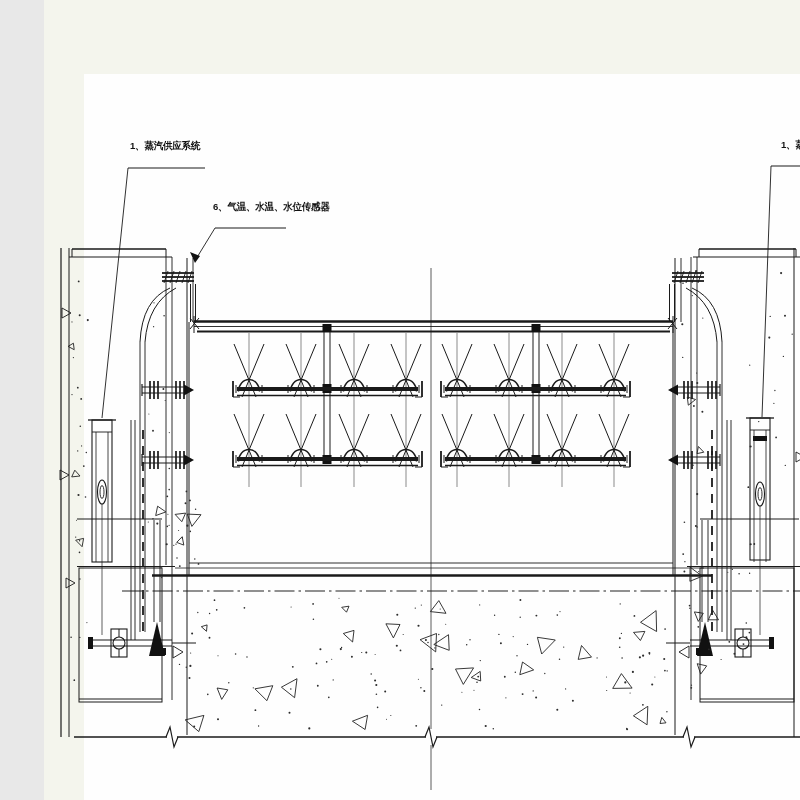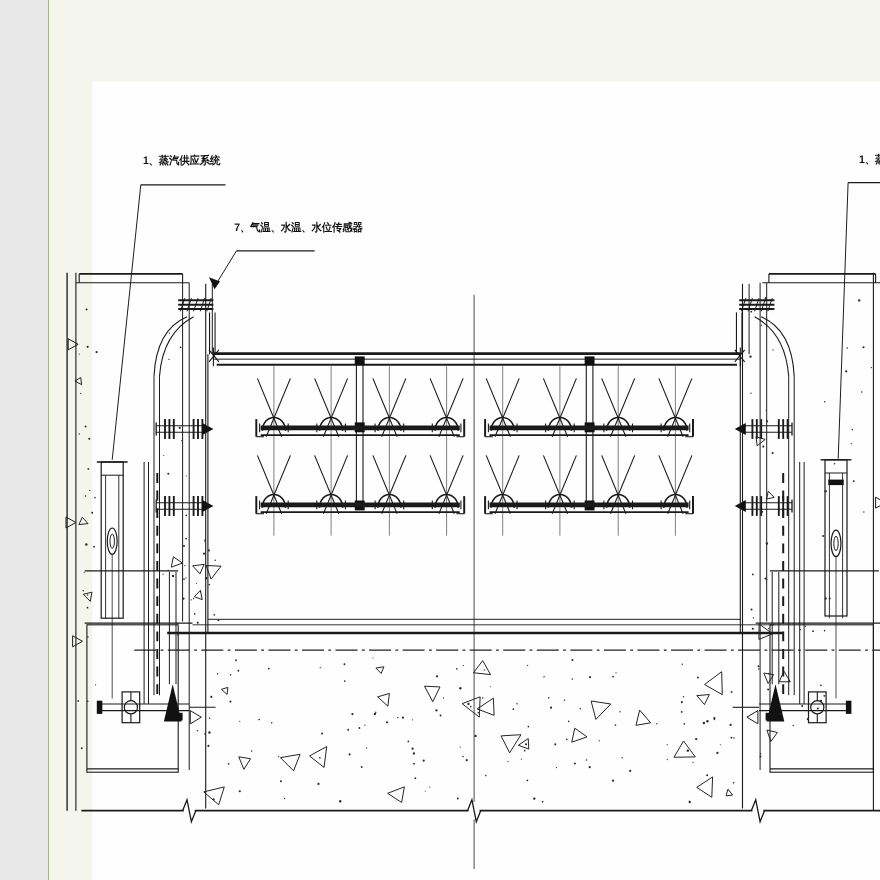--- a/index.html
+++ b/index.html
@@ -610,16 +610,16 @@
         <polygon points="18,308 27,313 18,318" fill="none" stroke="#1a1a1a" stroke-width="0.9"></polygon>
         <polygon points="16,470 25,475 16,480" fill="none" stroke="#1a1a1a" stroke-width="0.9"></polygon>
         <polygon points="22,578 31,583 22,588" fill="none" stroke="#1a1a1a" stroke-width="0.9"></polygon>
         <polygon points="752,452 761,457 752,462" fill="none" stroke="#1a1a1a" stroke-width="0.9"></polygon>
         <polygon points="757,582 766,587 757,592" fill="none" stroke="#1a1a1a" stroke-width="0.9"></polygon>
       </g>
     </svg>
 
   <div class="lbl" style="left:86px;top:140px">1、蒸汽供应系统</div>
 
-  <div class="lbl" style="left:169px;top:201px">7、气温、水温、水位传感器</div>
+  <div class="lbl" style="left:169px;top:201px">6、气温、水温、水位传感器</div>
 
   <div class="lbl" style="left:737px;top:139px">1、蒸汽供应系统</div>
 </div>
 
 </body></html>

